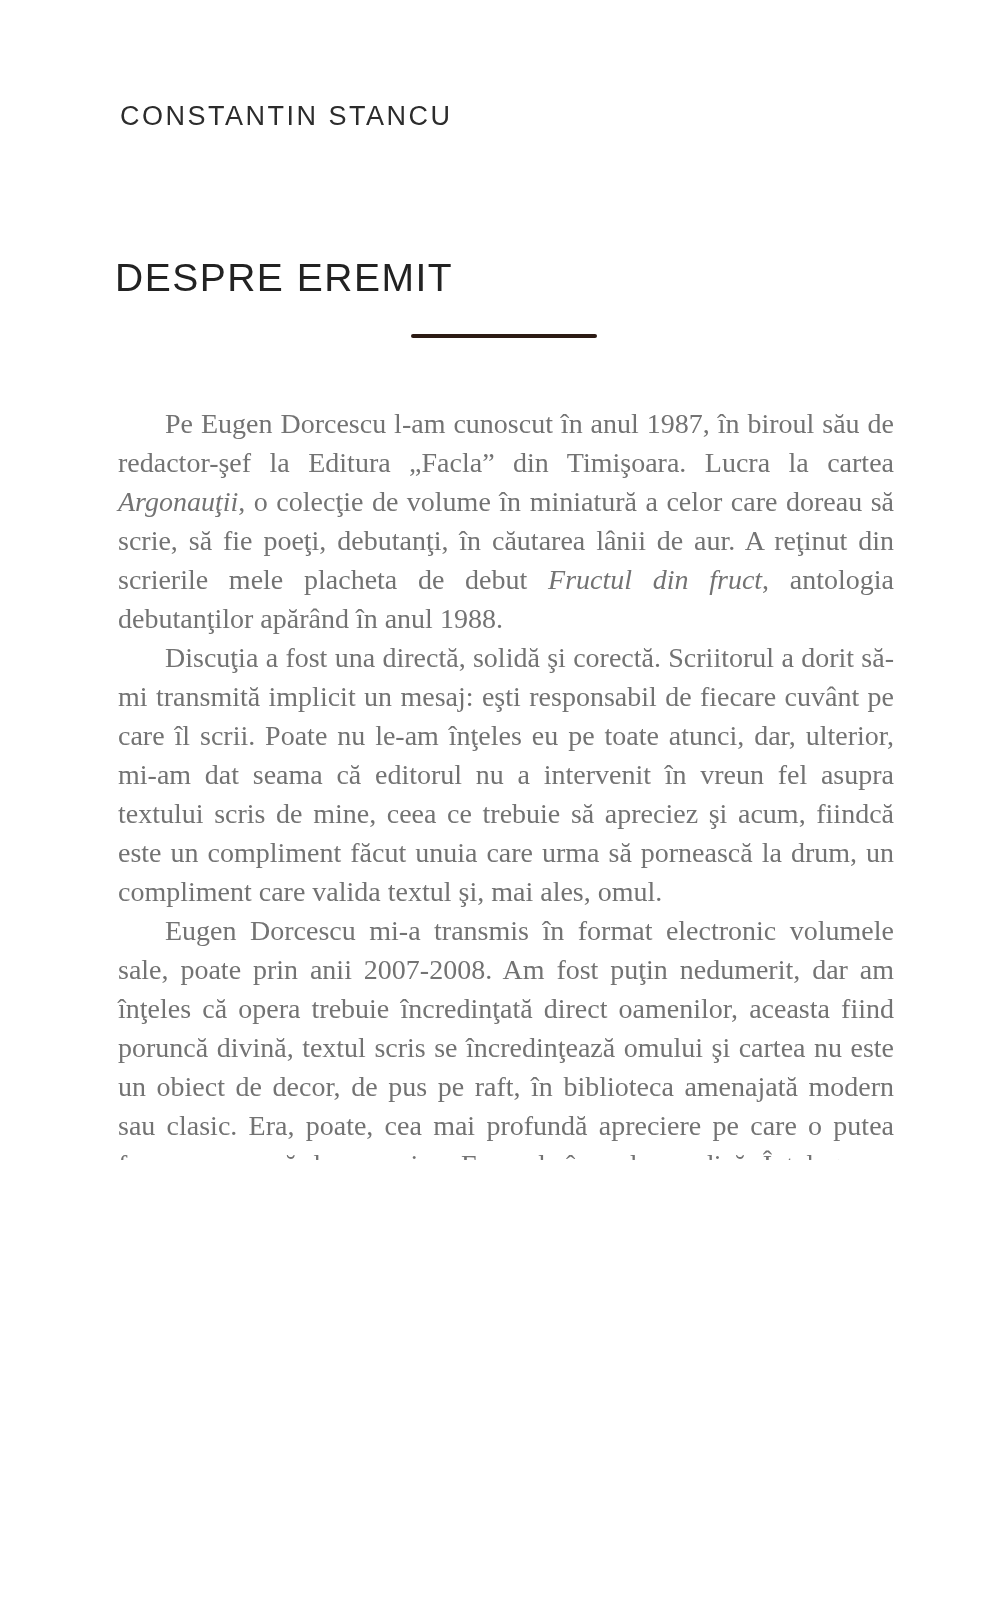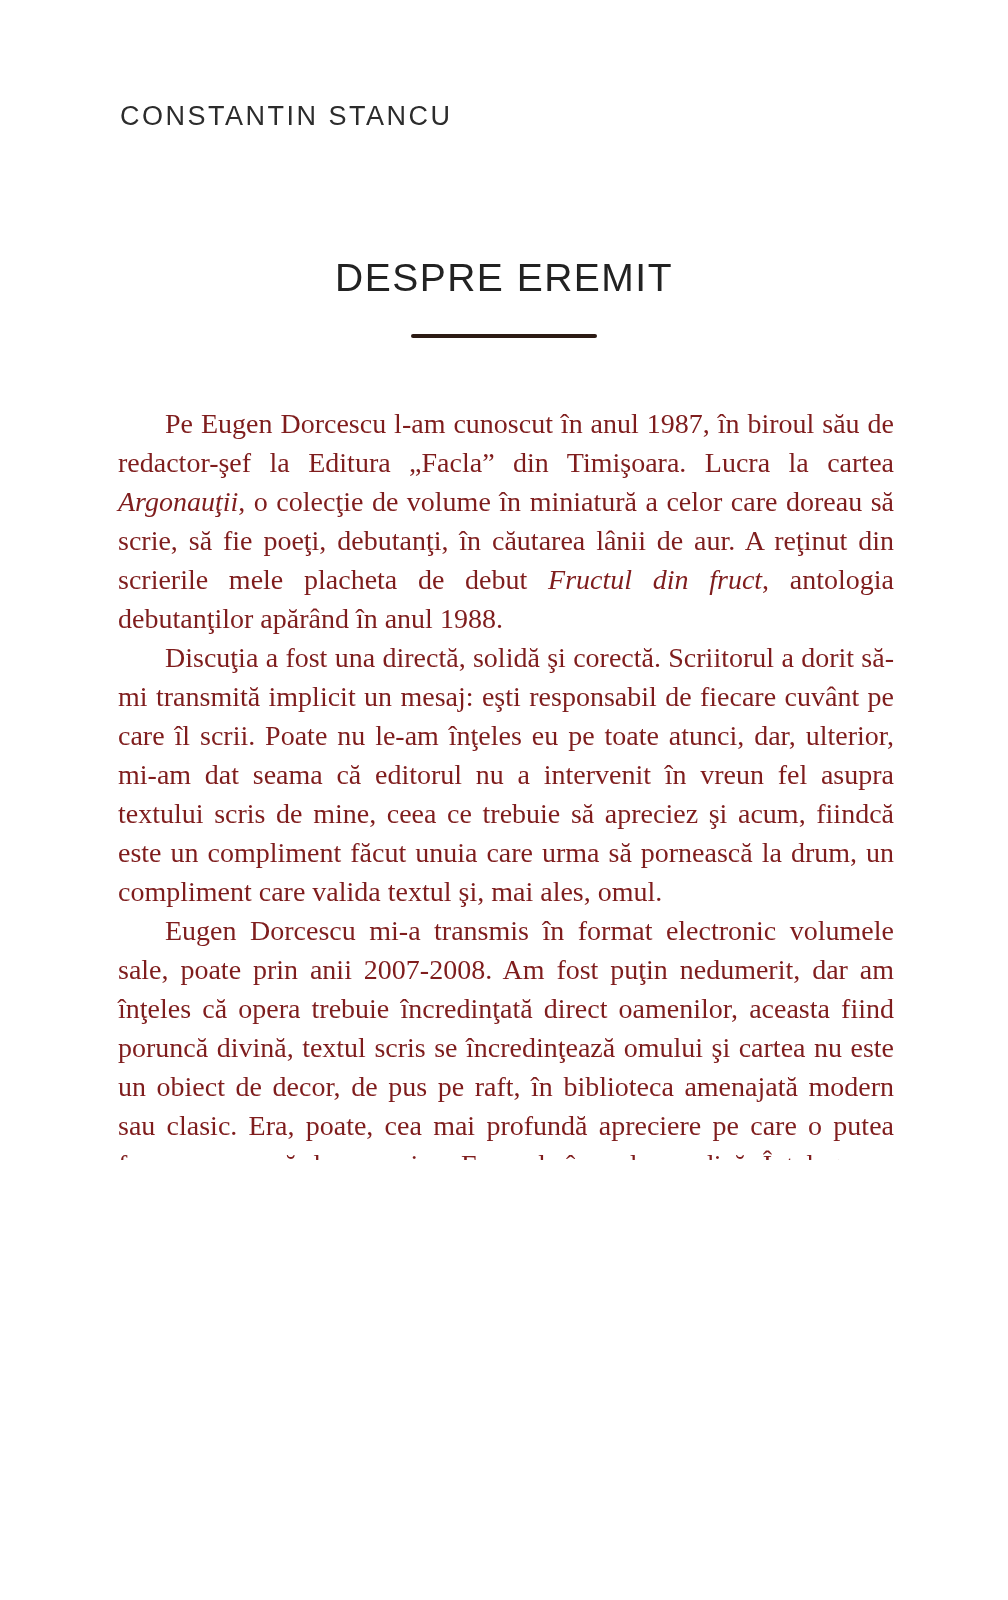--- a/index.html
+++ b/index.html
@@ -26,21 +26,20 @@
     font-weight: 400;
     letter-spacing: 2.5px;
     color: #2c2c2c;
     white-space: nowrap;
   }
   .title-block {
     position: absolute;
     left: 115px;
     top: 256px;
     width: 778px;
-    text-align: center;
   }
   .chapter-title {
     margin: 0;
     font-family: "Liberation Sans", sans-serif;
     font-size: 39px;
     font-weight: 400;
     letter-spacing: 1.5px;
     color: #222222;
     white-space: nowrap;
   }
@@ -51,21 +50,21 @@
     border-radius: 2px;
   }
   .body-text {
     position: absolute;
     left: 118px;
     top: 404px;
     width: 776px;
     font-size: 28px;
     line-height: 39px;
     text-align: justify;
-    color: #7f1d1d;
+    color: #737373;
   }
   .body-text p {
     margin: 0;
     text-indent: 47px;
   }
   .body-text .italic {
     font-style: italic;
   }
   .footer-rule {
     position: absolute;

